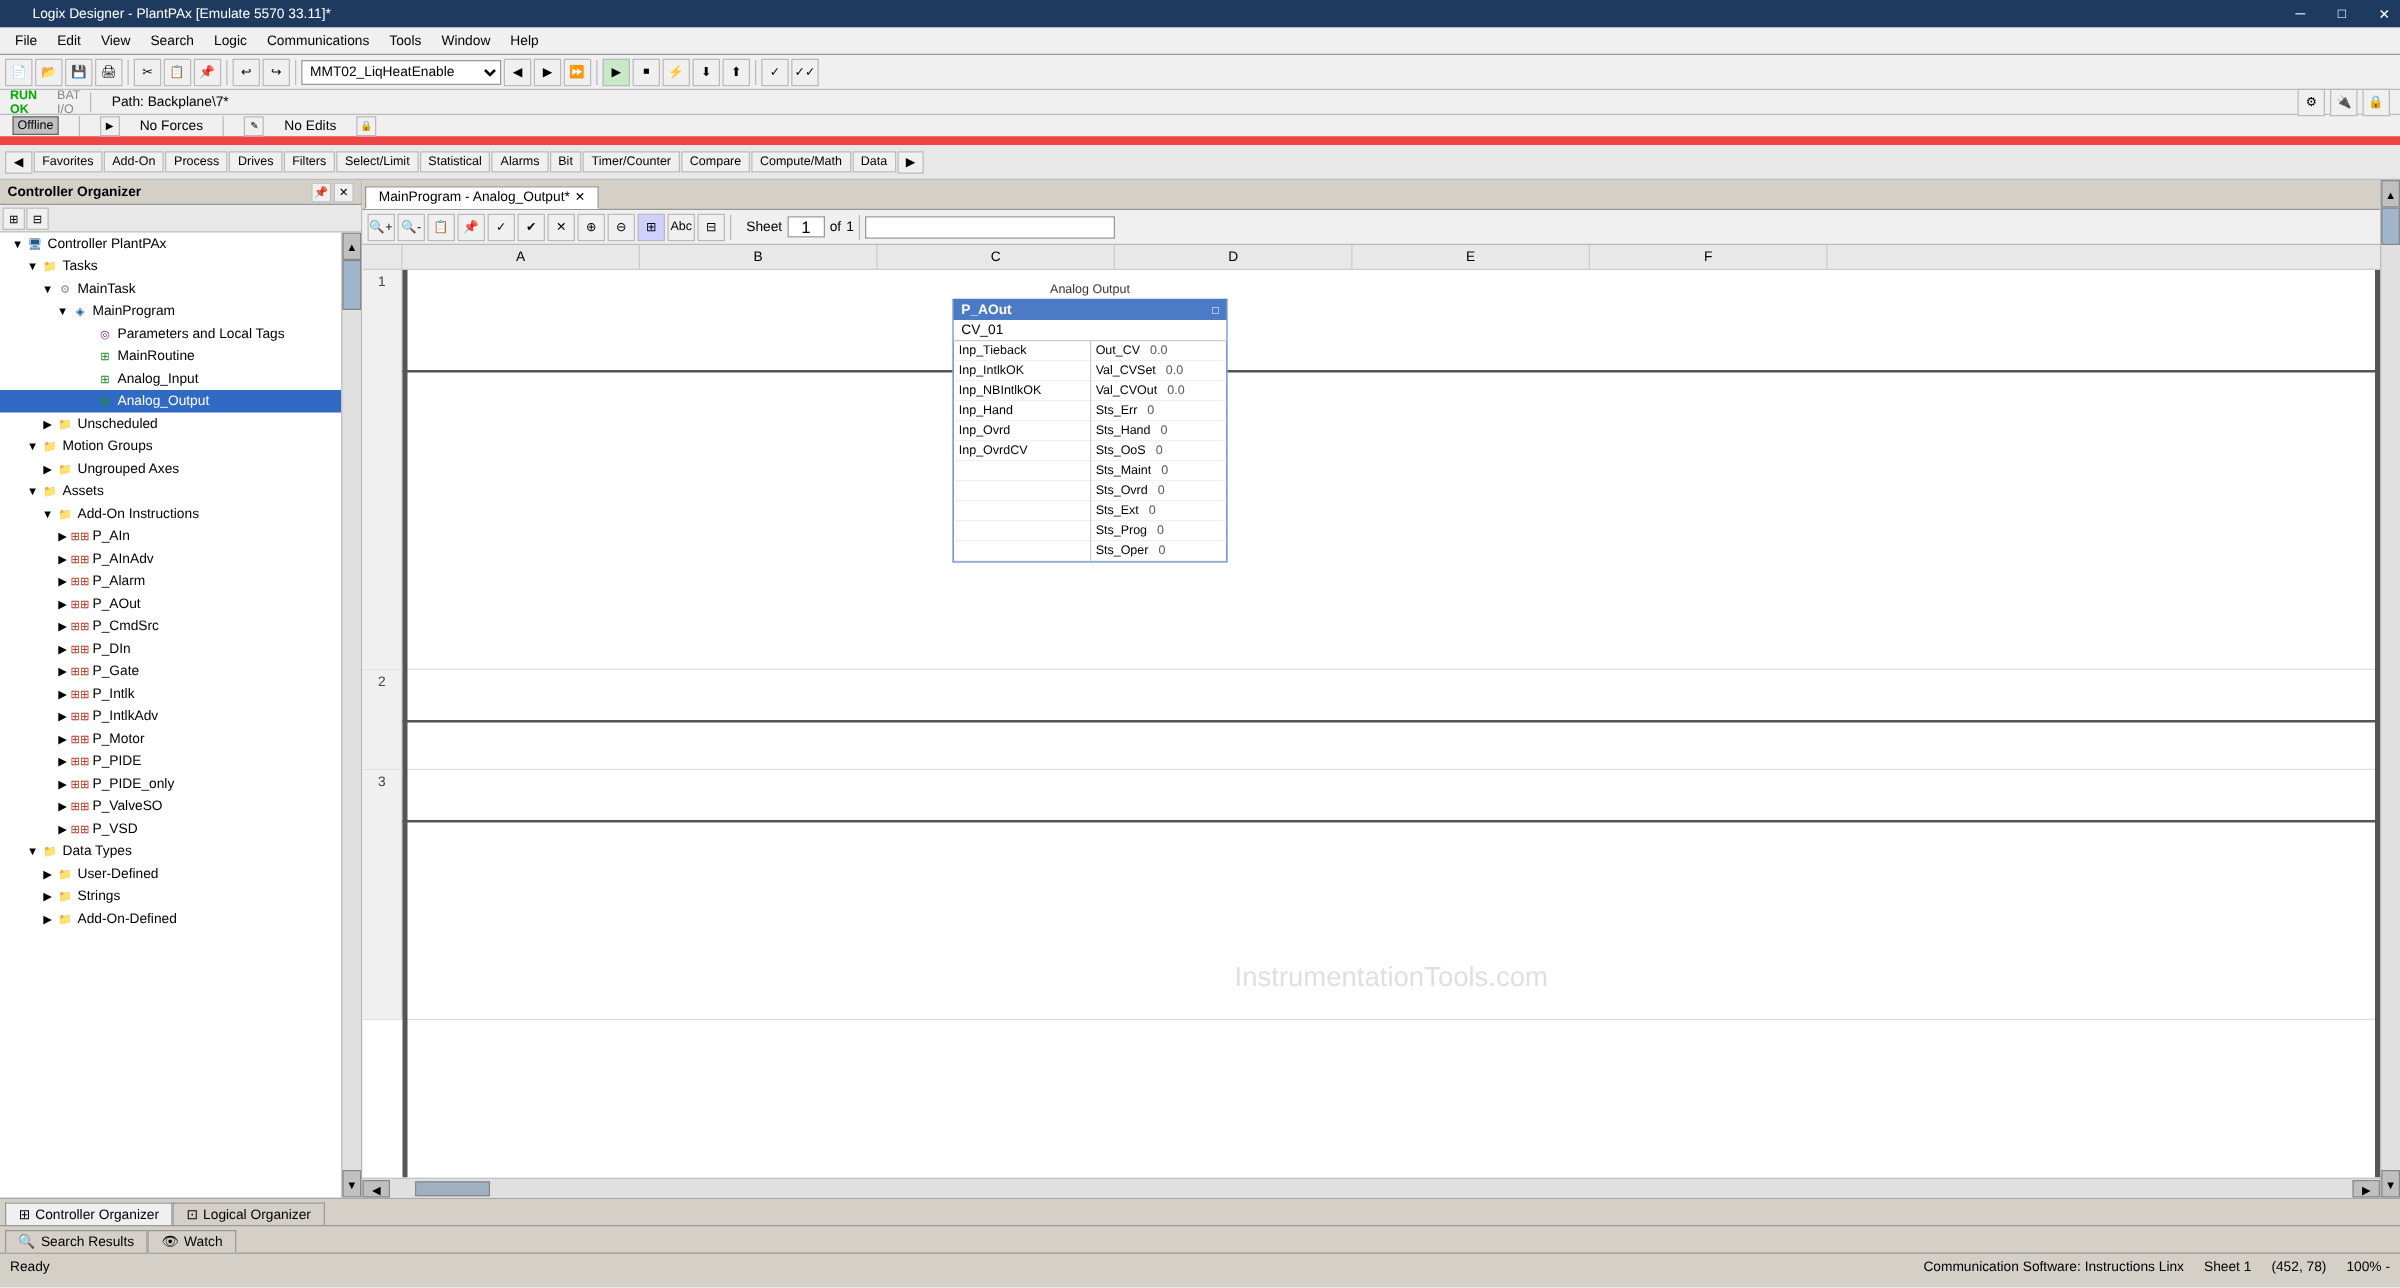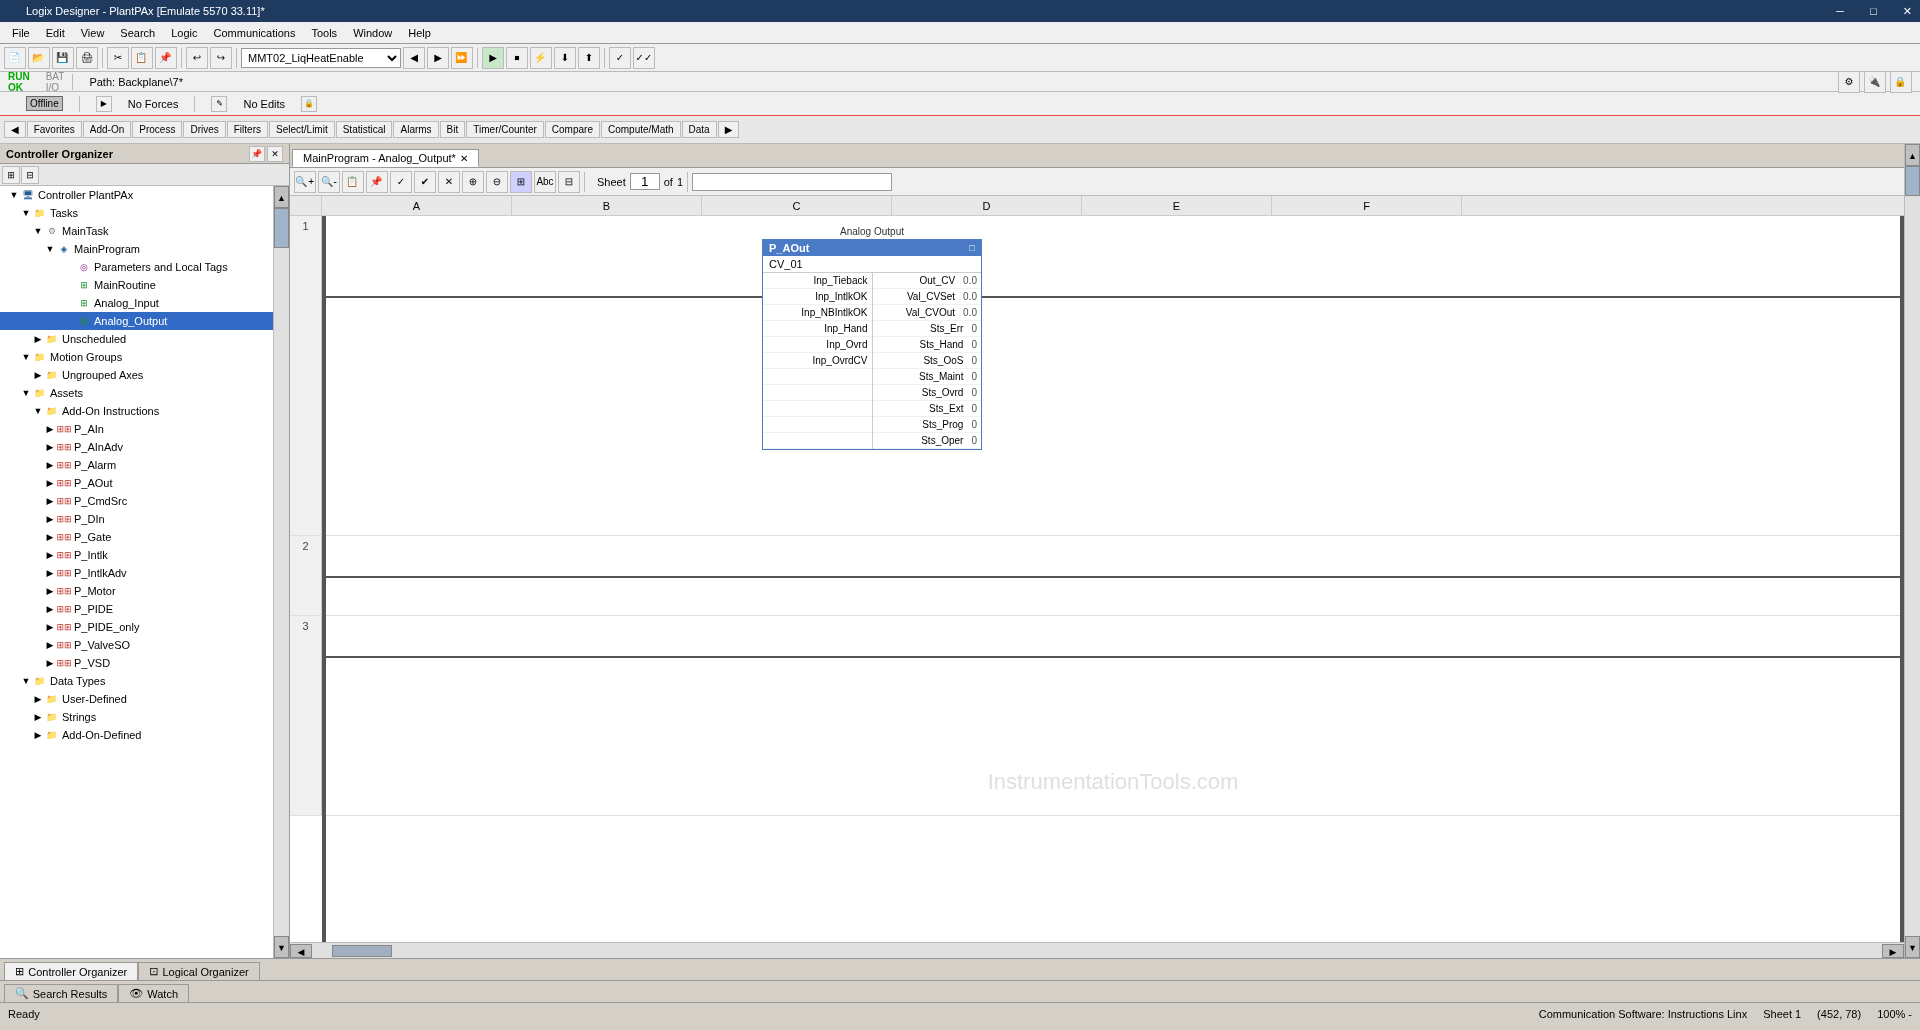--- a/index.html
+++ b/index.html
@@ -13,21 +13,21 @@
     #menubar { background: #f0f0f0; border-bottom: 1px solid #999; height: 22px; display: flex; align-items: center; padding: 0 4px; }
     .menu-item { padding: 2px 8px; cursor: pointer; font-size: 11px; }
 
     
     #toolbar1 { background: #f0f0f0; border-bottom: 1px solid #bbb; height: 28px; display: flex; align-items: center; padding: 2px 4px; gap: 2px; }
     .tb-btn { width: 22px; height: 22px; border: 1px solid #bbb; background: #f0f0f0; cursor: pointer; display: flex; align-items: center; justify-content: center; font-size: 10px; }
     .tb-sep { width: 1px; height: 20px; background: #bbb; margin: 0 2px; }
     .tb-dropdown { height: 20px; border: 1px solid #999; background: #fff; font-size: 11px; padding: 0 2px; }
 
     
-    #statusrow { background: #f0f0f0; border-bottom: 1px solid #ef4444; height: 24px; display: flex; align-items: center; padding: 0 24px; gap: 16px; font-size: 11px; }
+    #statusrow { background: #f0f0f0; border-bottom: 7px solid #ef4444; height: 24px; display: flex; align-items: center; padding: 0 8px; gap: 16px; font-size: 11px; }
 
     
     #laddertools { background: #e8e8e8; border-bottom: 1px solid #bbb; height: 28px; display: flex; align-items: center; padding: 0 4px; gap: 1px; overflow: hidden; }
     .lt-btn { padding: 2px 6px; border: 1px solid #bbb; background: #f0f0f0; cursor: pointer; font-size: 10px; white-space: nowrap; }
 
     
     #main { display: flex; height: calc(1030px - 22px - 22px - 28px - 28px - 24px - 28px - 24px - 24px); }
 
     
     #organizer { width: 290px; background: #f0f0f0; border-right: 1px solid #999; display: flex; flex-direction: column; }
@@ -73,21 +73,21 @@
 
     
     .fb-container { position: absolute; }
     .fb-label { font-size: 10px; text-align: center; margin-bottom: 2px; color: #333; }
     .fb-block { border: 1px solid #4a7bc4; background: #fff; }
     .fb-title { background: #4a7bc4; color: #fff; font-size: 11px; font-weight: bold; padding: 2px 6px; display: flex; align-items: center; justify-content: space-between; }
     .fb-name { background: #fff; font-size: 11px; padding: 2px 6px; border-bottom: 1px solid #ccc; }
     .fb-ports { display: flex; }
     .fb-inputs { flex: 1; border-right: 1px solid #ccc; }
     .fb-outputs { flex: 1; }
-    .fb-port-row { display: flex; justify-content: flex-end; align-items: center; padding: 1px 4px; font-size: 10px; border-bottom: 1px solid #f0f0f0; height: 16px; }
+    .fb-port-row { display: flex; justify-content: flex-start; align-items: center; padding: 1px 4px; font-size: 10px; border-bottom: 1px solid #f0f0f0; height: 16px; }
     .fb-port-value { font-size: 10px; color: #555; margin-left: 8px; }
     .fb-port-left { text-align: left; }
     .fb-port-right { text-align: right; }
 
     
     #bottom-tabs { background: #d4d0c8; border-top: 1px solid #999; height: 24px; display: flex; align-items: flex-end; padding: 2px 4px 0; }
     .bottom-tab { padding: 2px 10px; border: 1px solid #999; border-bottom: none; background: #d4d0c8; cursor: pointer; font-size: 11px; display: flex; align-items: center; gap: 4px; }
     .bottom-tab.active { background: #f0f0f0; }
 
     

